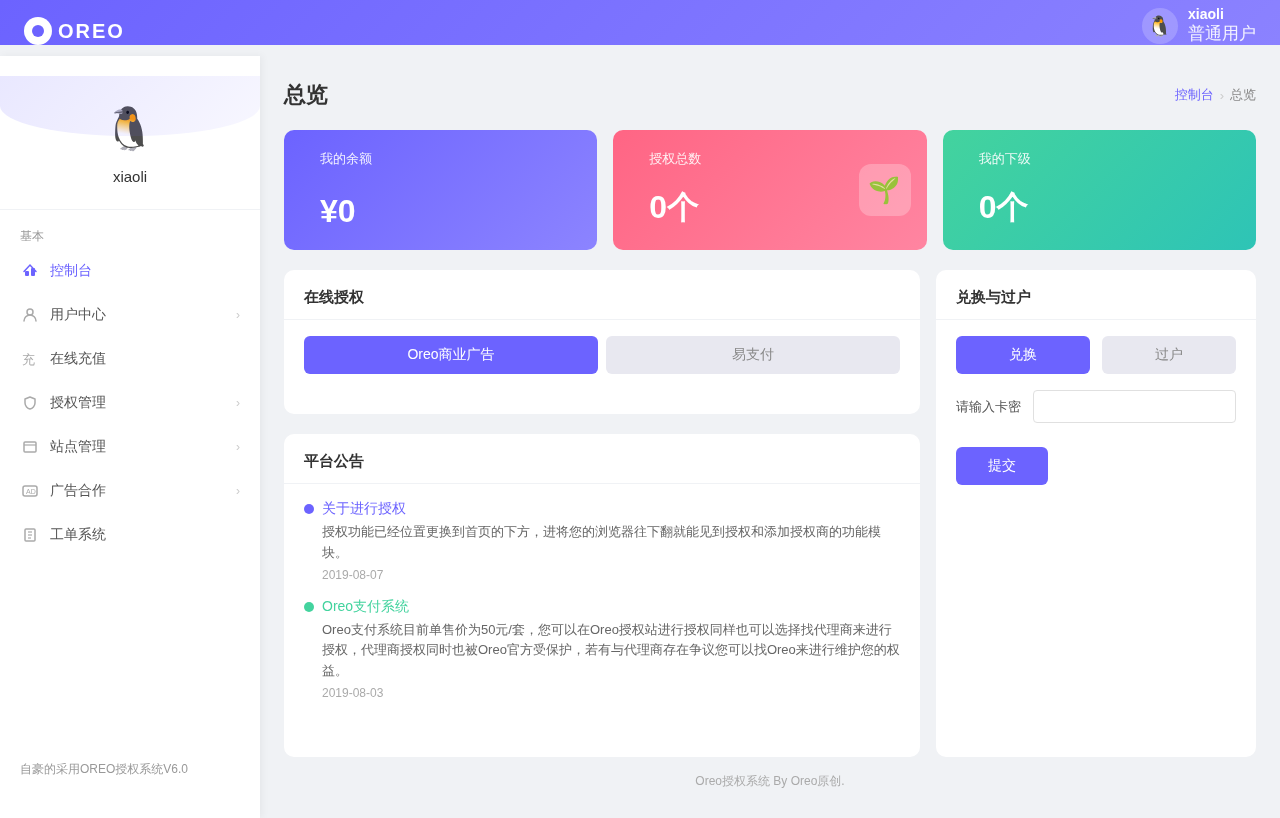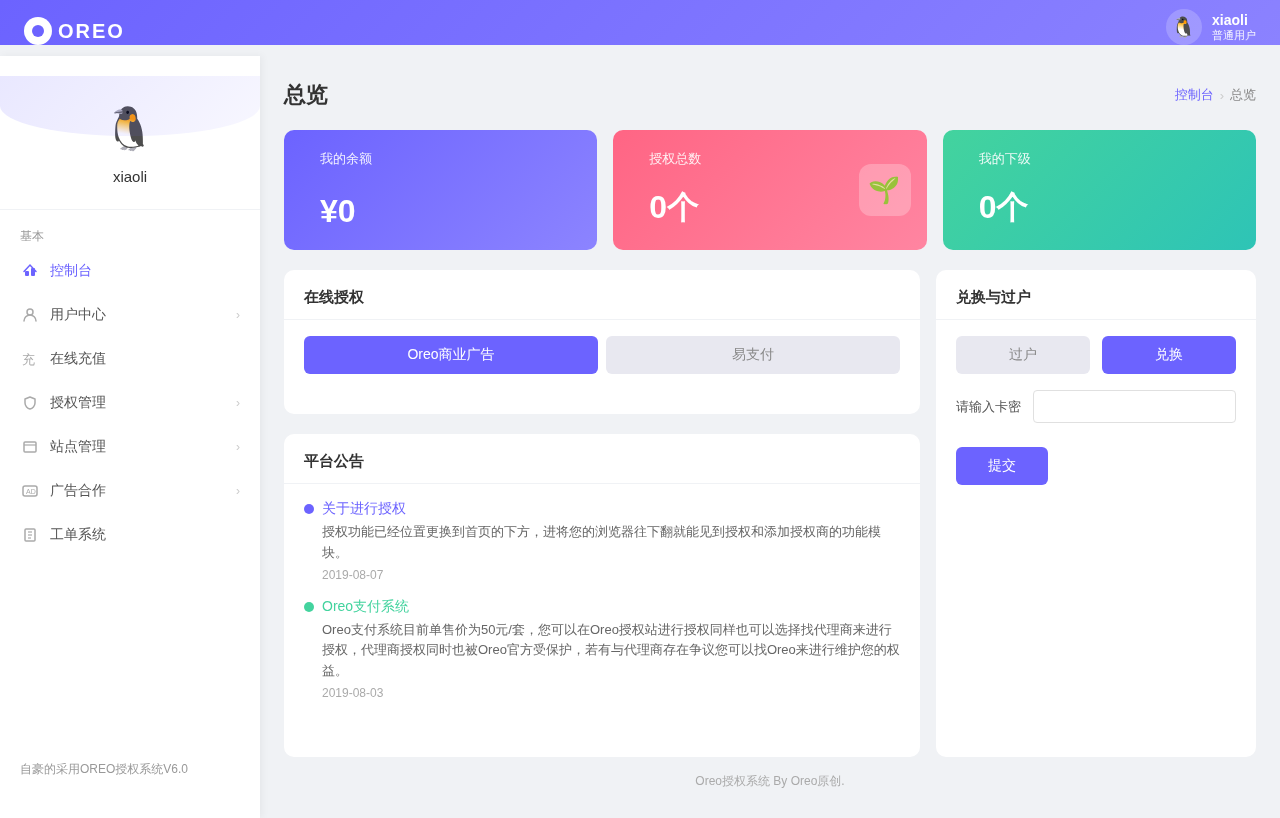--- a/index.html
+++ b/index.html
@@ -45,21 +45,21 @@
     }
     .user-avatar {
       width: 36px; height: 36px;
       background: #fff3;
       border-radius: 50%;
       display: flex; align-items: center; justify-content: center;
       font-size: 20px;
     }
     .user-text { display: flex; flex-direction: column; align-items: flex-start; }
     .user-name { font-size: 14px; font-weight: bold; }
-    .user-role { font-size: 11px; opacity: 0.9; }
+    .user-role { font-size: 17px; opacity: 0.9; }
 
     
     .layout { display: flex; padding-top: 56px; min-height: 818px; }
 
     
     .sidebar {
       width: 260px;
       background: white;
       min-height: calc(818px - 56px);
       padding: 20px 0;
@@ -517,22 +517,22 @@
               <div class="ann-content">Oreo支付系统目前单售价为50元/套，您可以在Oreo授权站进行授权同样也可以选择找代理商来进行授权，代理商授权同时也被Oreo官方受保护，若有与代理商存在争议您可以找Oreo来进行维护您的权益。</div>
               <div class="ann-date">2019-08-03</div>
             </div>
           </div>
         </div>
       </div>
 
       <div class="exchange-card">
         <div class="card-section-title">兑换与过户</div>
         <div class="exchange-tabs">
+          <button class="exchange-tab active">兑换</button>
           <button class="exchange-tab inactive">过户</button>
-          <button class="exchange-tab active">兑换</button>
         </div>
         <div class="exchange-body">
           <div class="exchange-field-row">
             <div class="exchange-field-label">请输入卡密</div>
             <input class="exchange-input" type="text" style="">
           </div>
           <button class="exchange-submit">提交</button>
         </div>
       </div>
 

